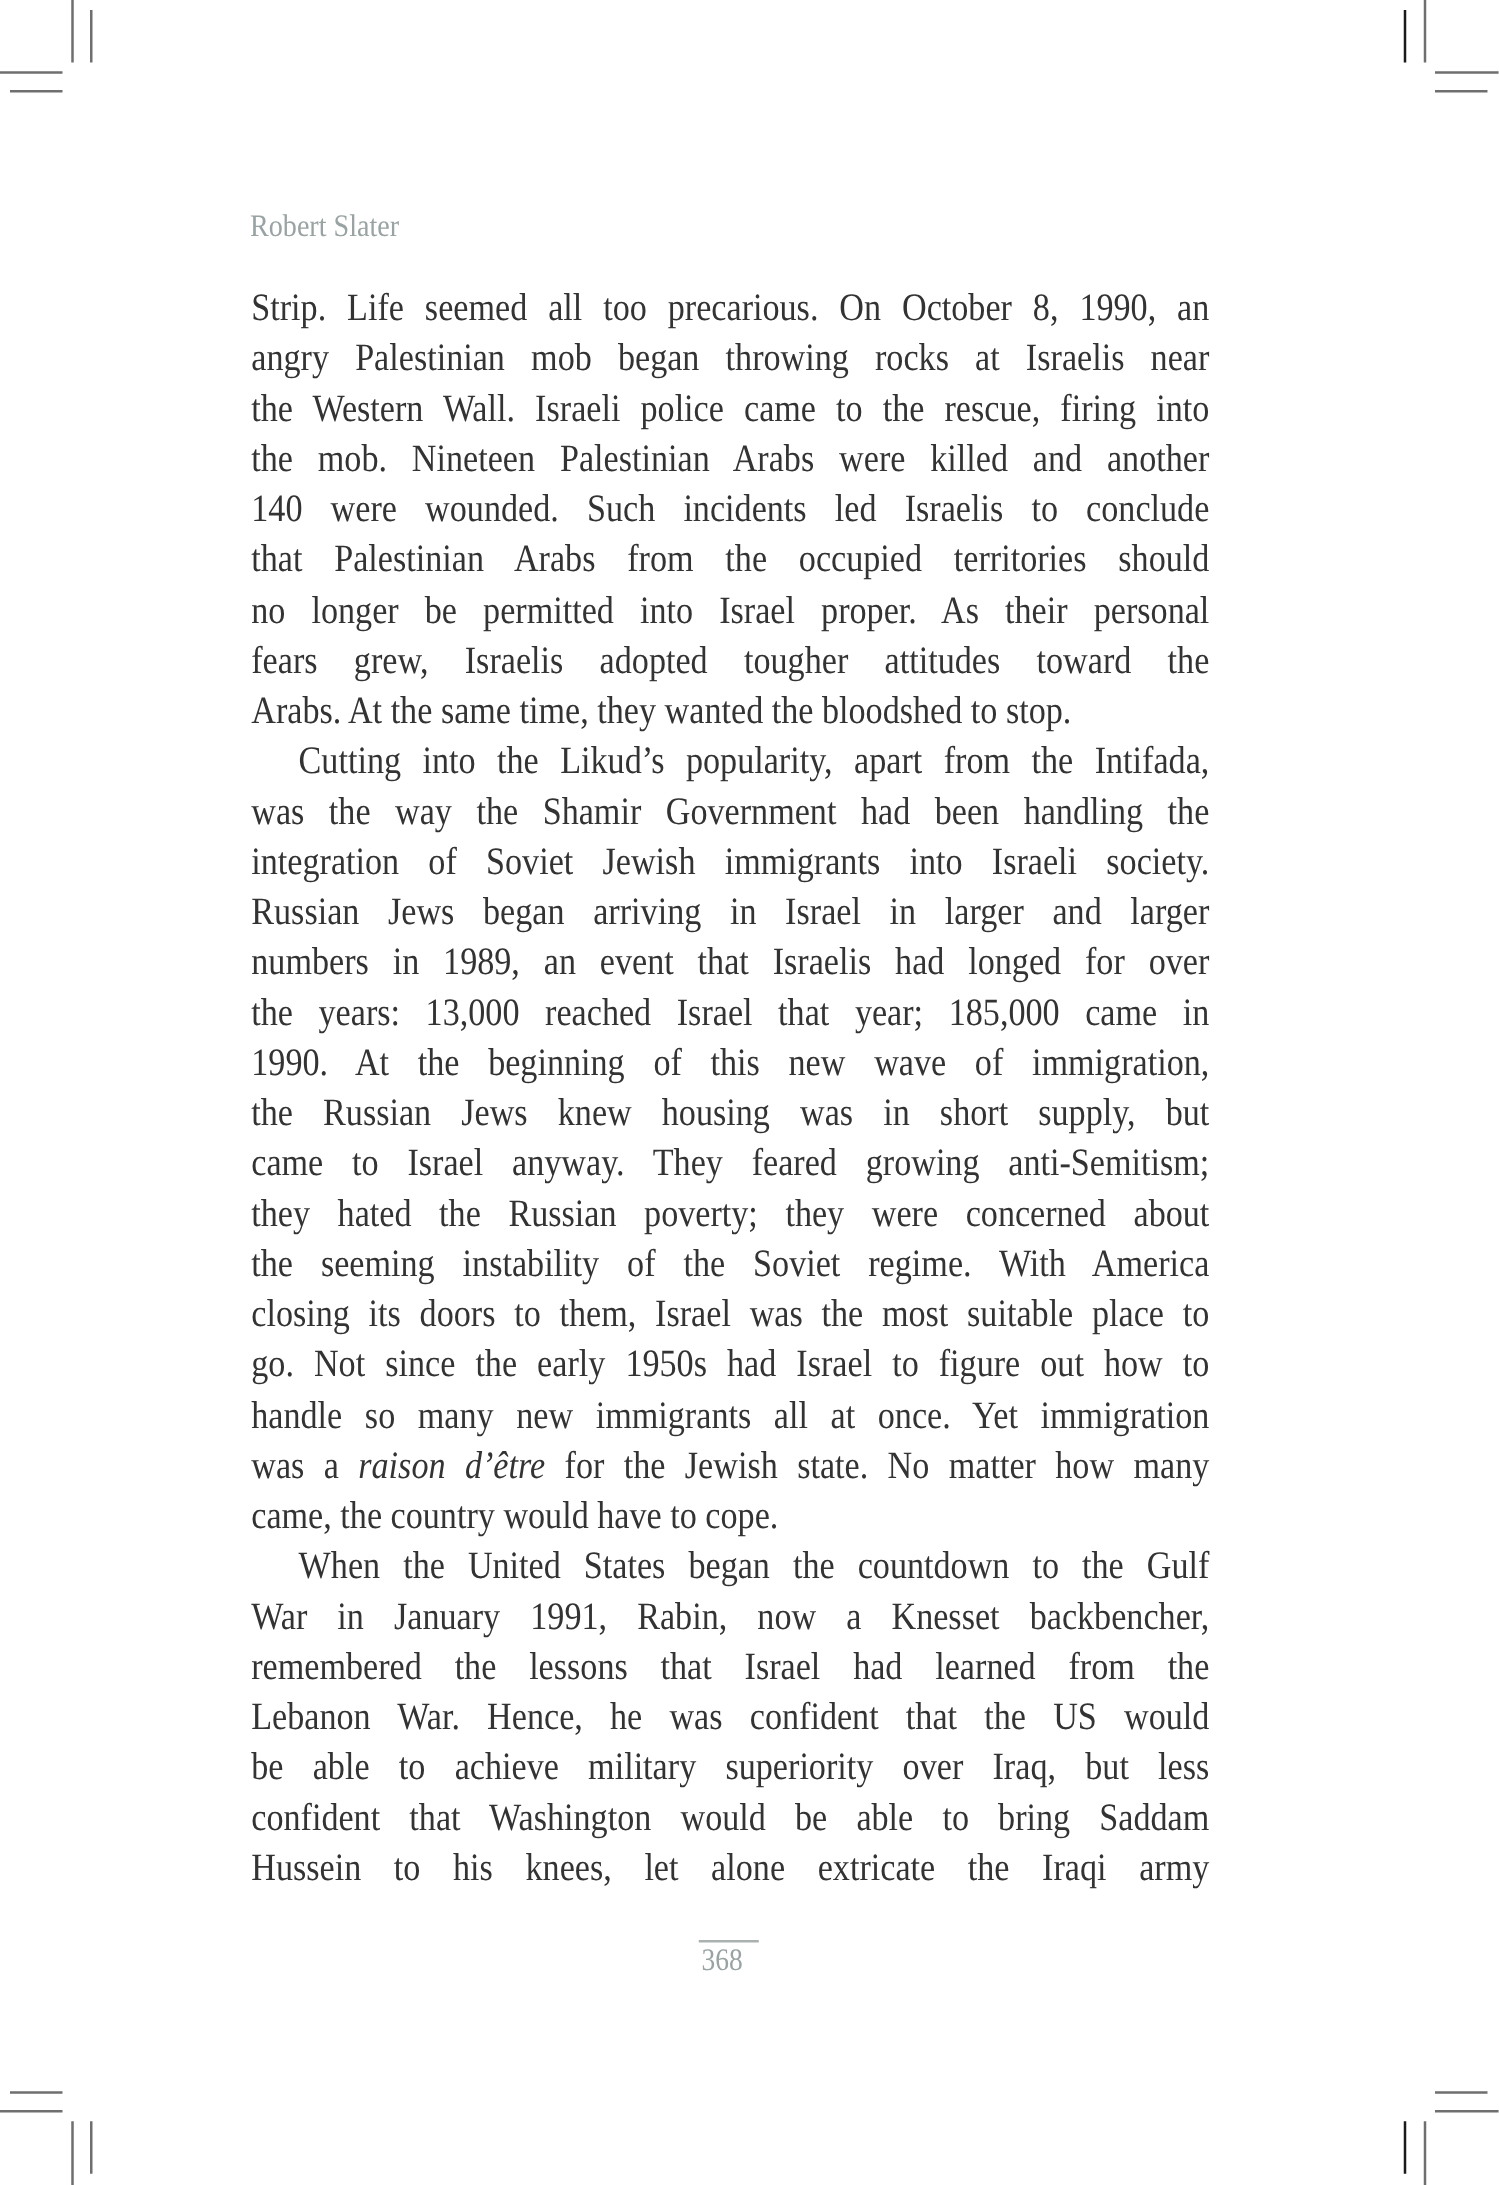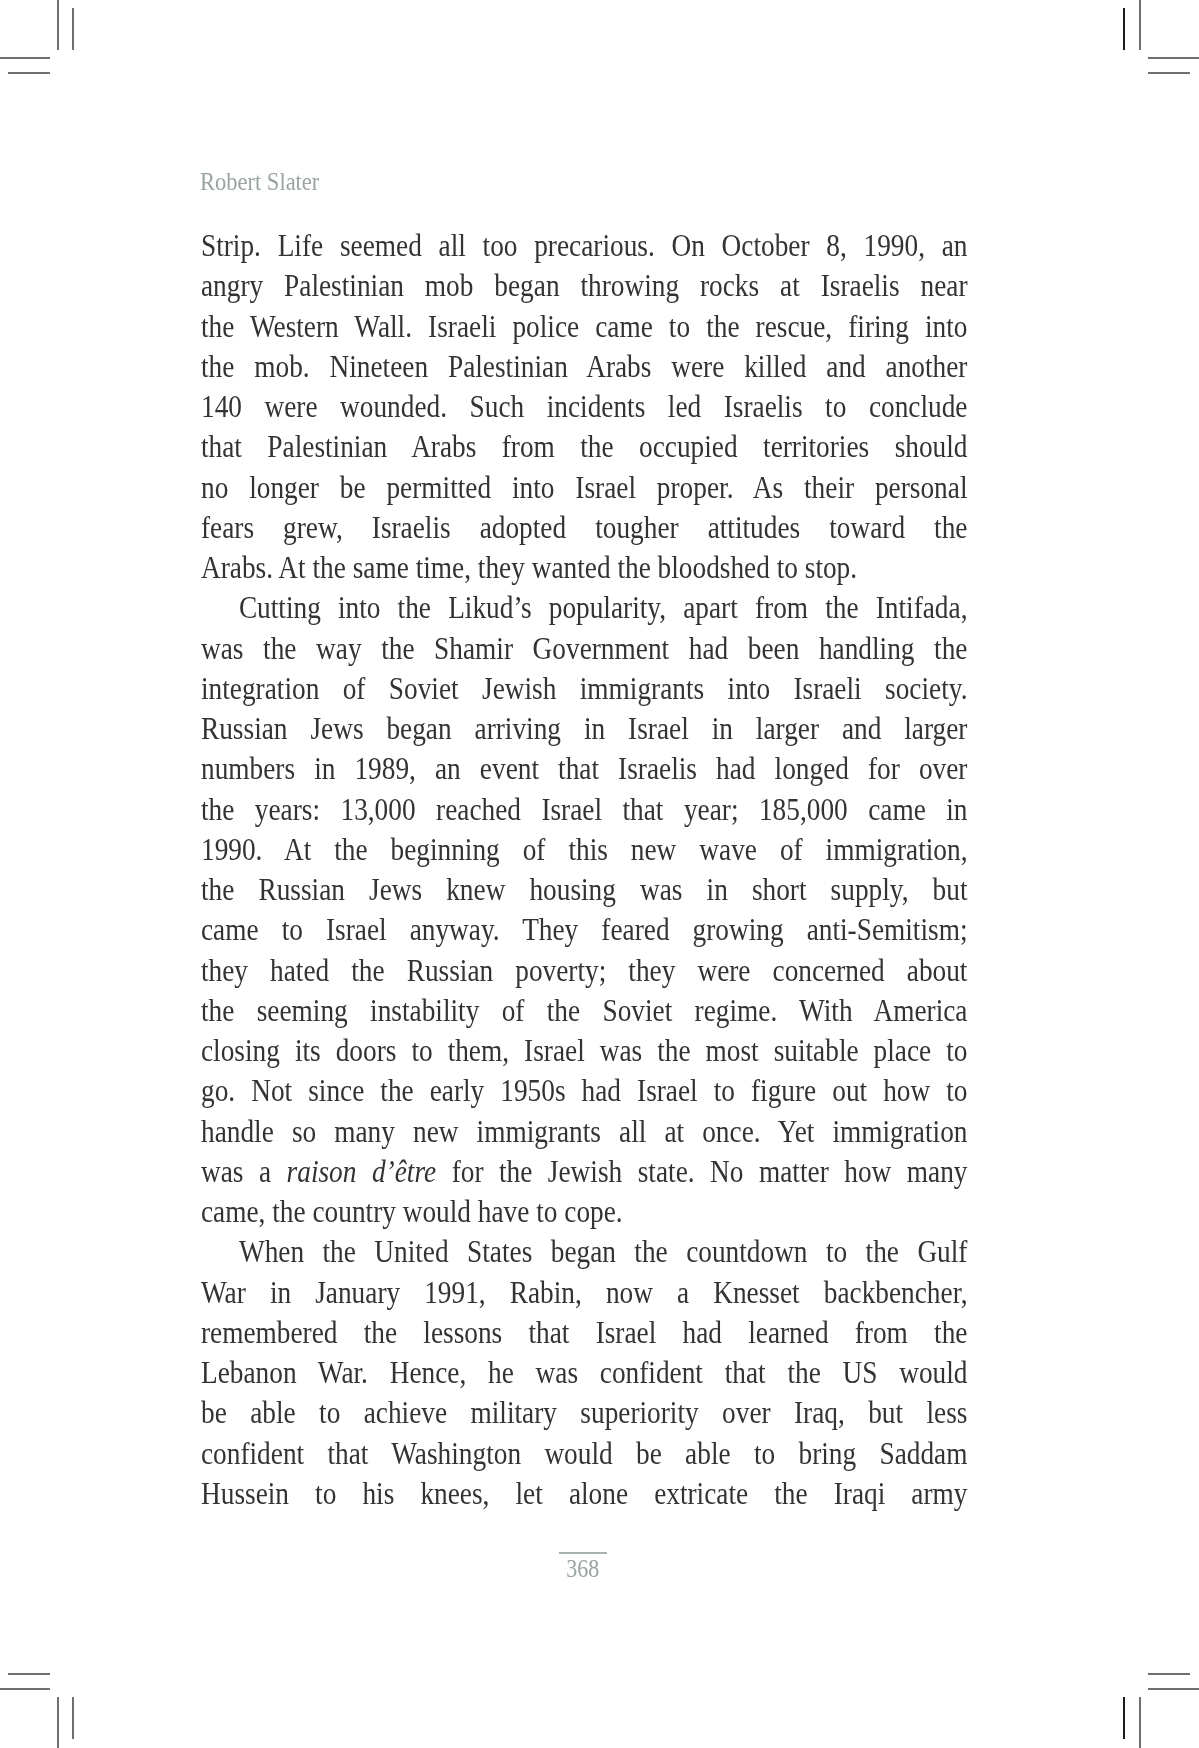--- a/index.html
+++ b/index.html
@@ -25,21 +25,21 @@
     height: 40.26px; line-height: 40.26px;
     white-space: nowrap;
     text-align: justify; text-align-last: justify;
   }
   .line.indent { text-indent: 43px; }
   .line.last { text-align-last: left; }
   .line em { font-style: italic; }
   .folio {
     position: absolute; left: 559px; top: 1552px; width: 48px;
     border-top: 2px solid #a9b1b1;
-    text-align: center; font-size: 25px; color: #9aa3a3;
+    text-align: left; font-size: 25px; color: #9aa3a3;
     line-height: 26px; padding-top: 2px;
   }
   .folio span { display: inline-block; transform: scaleX(0.88); }
 </style>
 </head>
 <body>
 
 <div class="mark" style="left:57px;top:0;width:2px;height:50px;"></div>
 <div class="mark" style="left:72px;top:8px;width:2px;height:42px;"></div>
 <div class="mark" style="left:0;top:57px;width:50px;height:2px;"></div>

